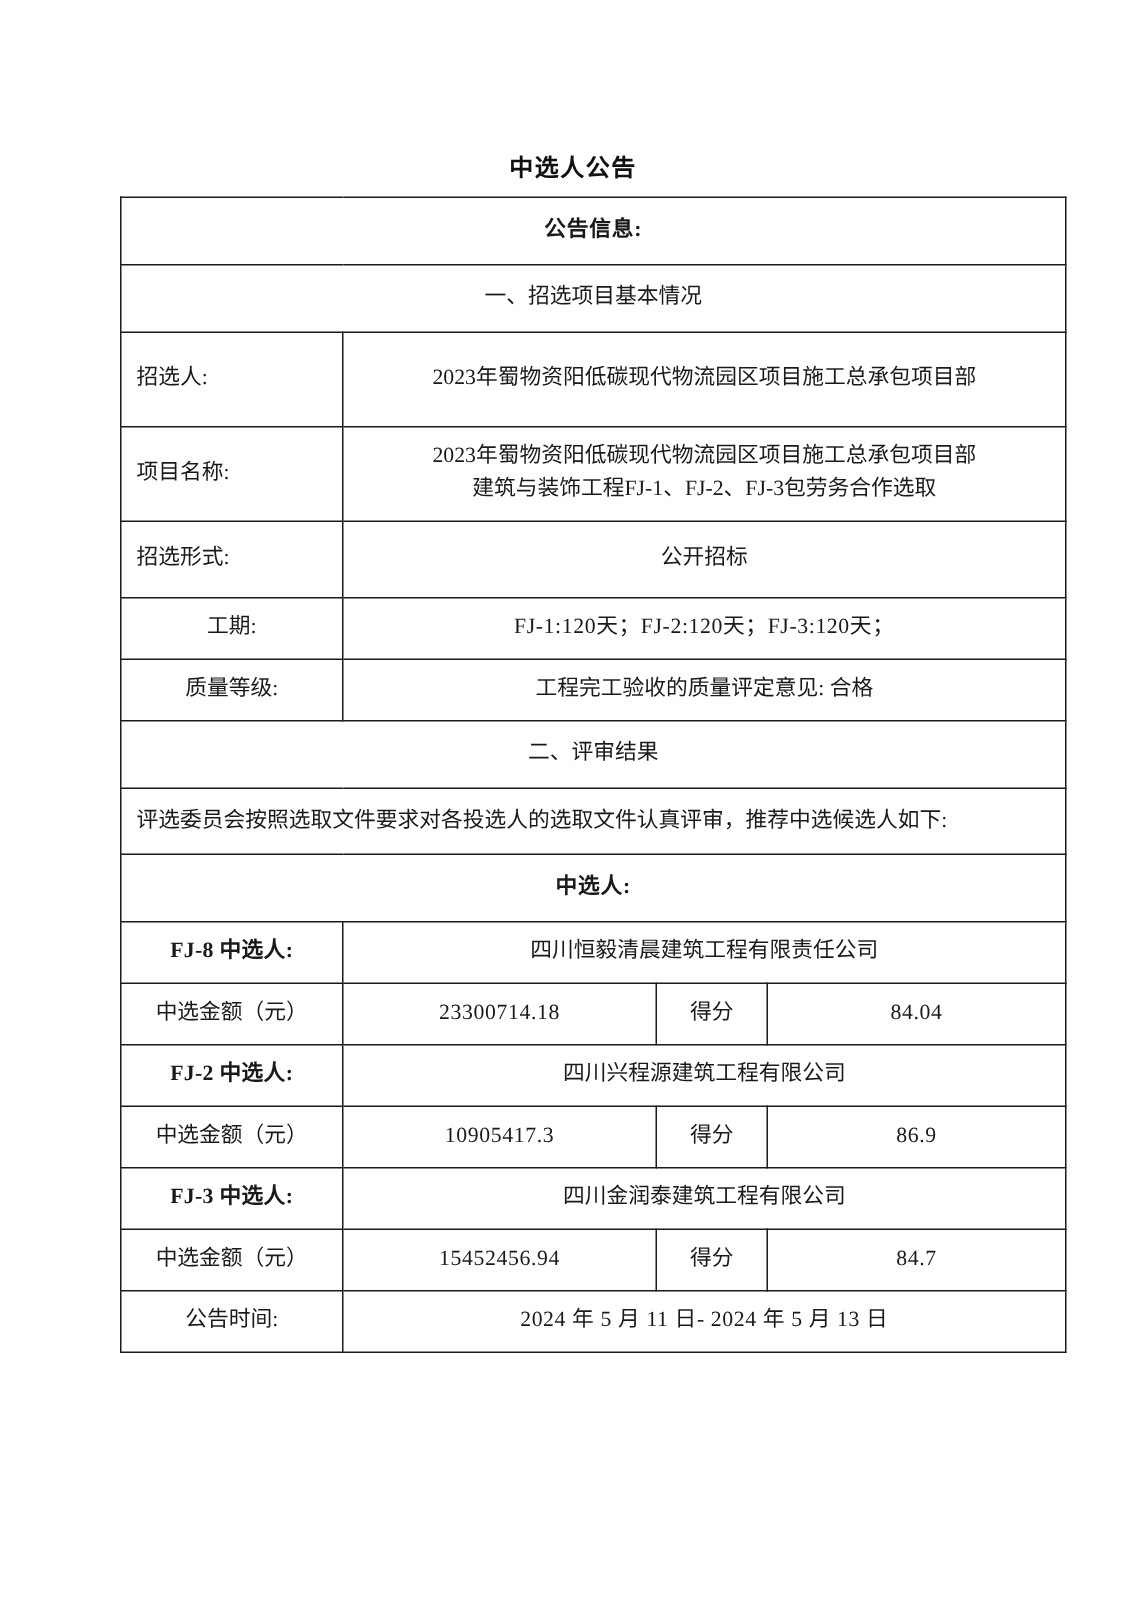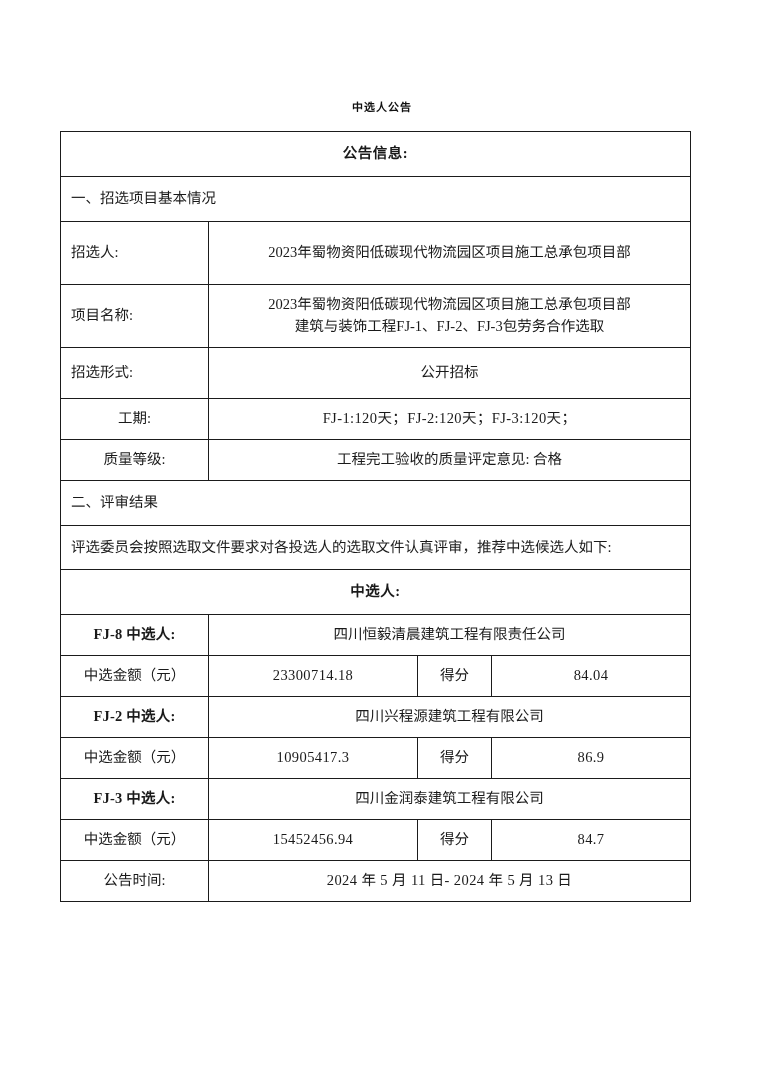--- a/index.html
+++ b/index.html
@@ -23,29 +23,29 @@
     box-sizing: border-box;
     background: #ffffff;
   }
 
   .doc-title {
     position: absolute;
     left: 0;
     top: 98px;
     width: 764px;
     text-align: center;
-    font-size: 11px;
+    font-size: 16px;
     font-weight: bold;
     letter-spacing: 1px;
     color: #111111;
   }
 
   .table-wrap {
     position: absolute;
-    left: 60px;
+    left: 80px;
     top: 131px;
     width: 630px;
   }
 
   table.doc {
     border-collapse: collapse;
     width: 630px;
     table-layout: fixed;
     background: #ffffff;
   }
@@ -69,21 +69,21 @@
   .r-head td {
     height: 44px;
     text-align: center;
     font-weight: bold;
     font-size: 15.5px;
     letter-spacing: 0.5px;
   }
 
   .r-section td {
     height: 44px;
-    text-align: left;
+    text-align: center;
     font-size: 14.5px;
   }
 
   .r-note td {
     height: 43px;
     text-align: left;
     font-size: 14.5px;
   }
 
   .cell-label {

